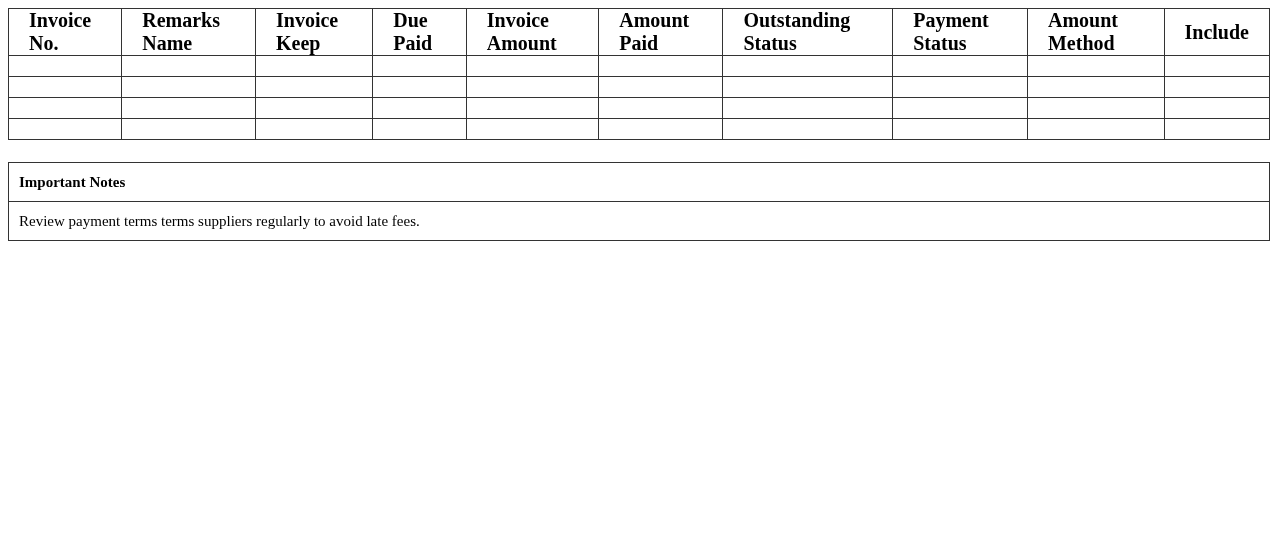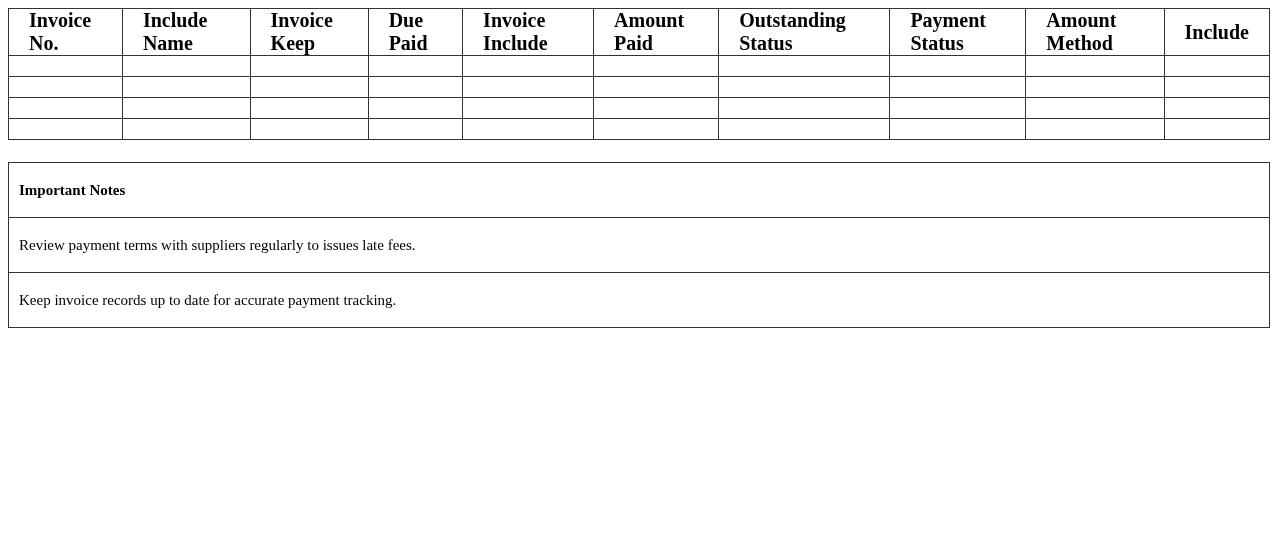--- a/index.html
+++ b/index.html
@@ -20,37 +20,37 @@
       font-size: 20px;
     }
     .invoice-table th { height: 38px; font-weight: bold; }
     .invoice-table td { height: 20px; }
     .notes-table {
       position: absolute; left: 8px; top: 162px;
       width: 1262px;
     }
     .notes-table td {
       border: 1px solid #333;
-      padding: 8px 10px;
+      padding: 0 10px;
       height: 38px;
       font-size: 15px;
     }
     .notes-table td.head { font-weight: bold; }
   </style>
 </head>
 <body>
 
 <table class="invoice-table">
   <thead>
     <tr>
       <th style="width:85px">Invoice No.</th>
-      <th style="width:112px">Include Name</th>
+      <th style="width:112px">Remarks Name</th>
       <th style="width:94px">Invoice Keep</th>
       <th style="width:70px">Due Paid</th>
-      <th style="width:119px">Invoice Include</th>
+      <th style="width:119px">Invoice Amount</th>
       <th style="width:100px">Amount Paid</th>
       <th style="width:157px">Outstanding Status</th>
       <th style="width:117px">Payment Status</th>
       <th style="width:128px">Amount Method</th>
       <th>Include</th>
     </tr>
   </thead>
   <tbody>
     <tr>
       <td></td>
@@ -102,19 +102,16 @@
     </tr>
   </tbody>
 </table>
 
 <table class="notes-table">
   <tbody>
     <tr>
       <td class="head">Important Notes</td>
     </tr>
     <tr>
-      <td>Review payment terms with suppliers regularly to issues late fees.</td>
-    </tr>
-    <tr>
-      <td>Keep invoice records up to date for accurate payment tracking.</td>
+      <td>Review payment terms terms suppliers regularly to avoid late fees.</td>
     </tr>
   </tbody>
 </table>
 
 </body></html>

